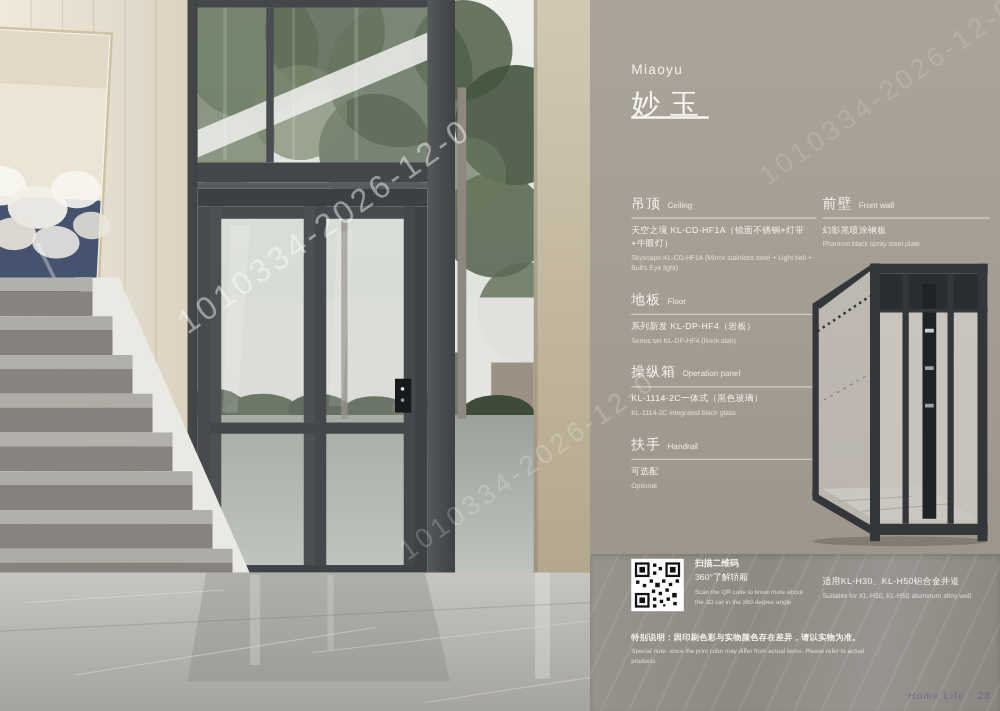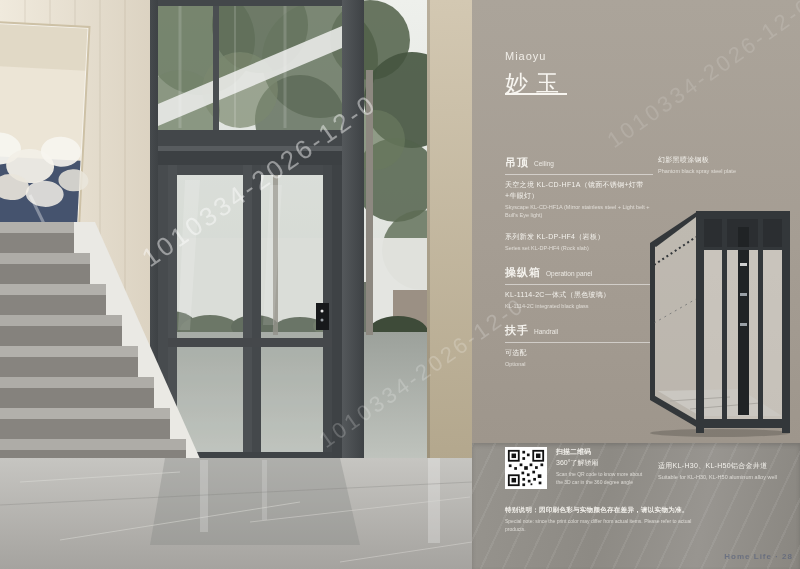--- a/index.html
+++ b/index.html
@@ -18,36 +18,36 @@
       background:repeating-linear-gradient(115deg,rgba(255,255,255,.07) 0 2px,transparent 2px 20px);}
   .brand-en{position:absolute;left:33px;top:50px;font-size:11px;letter-spacing:1px;color:#f0ede7;}
   .brand-cn{position:absolute;left:33px;top:68px;font-size:23px;letter-spacing:8px;color:#f7f5f0;text-decoration:underline;}
   .model{position:absolute;left:33px;top:118px;font-size:19px;font-weight:700;letter-spacing:.5px;color:#fbfaf7;}
   .col{position:absolute;top:155px;}
   .col-left{left:33px;width:148px;}
   .col-right{left:186px;width:134px;}
   .sec{margin-bottom:13px;}
   .sec-head{display:flex;align-items:baseline;gap:5px;
       border-bottom:1px solid rgba(255,255,255,.5);padding-bottom:4px;margin-bottom:5px;}
-  .t-cn{font-size:11px;font-weight:700;letter-spacing:1px;}
+  .t-cn{font-size:11px;font-weight:400;letter-spacing:1px;}
   .t-en{font-size:6.5px;opacity:.9;}
   .b-cn{font-size:7px;line-height:1.55;letter-spacing:.3px;}
   .b-en{font-size:5.5px;line-height:1.5;opacity:.75;margin-top:1px;}
   .cabin{position:absolute;left:168px;top:203px;width:160px;height:236px;}
   .suitable{position:absolute;left:186px;top:461px;width:138px;}
   .qr-row{position:absolute;left:33px;top:447px;display:flex;gap:9px;align-items:flex-start;}
   .qr-box{width:42px;height:42px;background:#fff;padding:2px;box-sizing:border-box;}
   .qr-cap .c1{font-size:7px;font-weight:700;line-height:1.5;}
   .qr-cap .c2{font-size:7px;line-height:1.5;}
   .qr-cap .c3{font-size:5px;opacity:.75;width:92px;line-height:1.5;margin-top:3px;}
   .note{position:absolute;left:33px;top:506px;width:230px;}
   .note .n1{font-size:6.5px;font-weight:700;letter-spacing:.3px;}
   .note .n2{font-size:5px;opacity:.75;margin-top:3px;width:190px;line-height:1.5;}
   .page-footer{position:absolute;right:7px;top:552px;font-size:8px;
-      color:rgba(75,88,120,.55);letter-spacing:1px;font-weight:bold;}
+      color:rgba(75,88,120,.55);letter-spacing:1px;}
   .wm{position:absolute;color:#fff;font-size:22px;letter-spacing:3px;white-space:nowrap;
       pointer-events:none;transform:rotate(-35deg);}
   .wm-mid{left:300px;top:360px;opacity:.20;}
   .wm-top{left:588px;top:60px;opacity:.13;}
 </style>
 </head>
 <body>
 
 <div class="page">
 
@@ -222,20 +222,24 @@
     <div class="col col-left">
       <div class="sec">
         <div class="sec-head">
             <span class="t-cn">吊顶</span>
             <span class="t-en">Ceiling</span>
           </div>
         <div class="b-cn">天空之境 KL-CD-HF1A（镜面不锈钢+灯带+牛眼灯）</div>
         <div class="b-en">Skyscape KL-CD-HF1A (Mirror stainless steel + Light belt + Bull's Eye light)</div>
       </div>
       <div class="sec">
+        <div class="sec-head">
+            <span class="t-cn">地板</span>
+            <span class="t-en">Floor</span>
+          </div>
         <div class="b-cn">系列新发 KL-DP-HF4（岩板）</div>
         <div class="b-en">Series set KL-DP-HF4 (Rock slab)</div>
       </div>
       <div class="sec">
         <div class="sec-head">
             <span class="t-cn">操纵箱</span>
             <span class="t-en">Operation panel</span>
           </div>
         <div class="b-cn">KL-1114-2C一体式（黑色玻璃）</div>
         <div class="b-en">KL-1114-2C integrated black glass</div>
@@ -245,20 +249,24 @@
             <span class="t-cn">扶手</span>
             <span class="t-en">Handrail</span>
           </div>
         <div class="b-cn">可选配</div>
         <div class="b-en">Optional</div>
       </div>
     </div>
 
     <div class="col col-right">
       <div class="sec">
+        <div class="sec-head">
+            <span class="t-cn">前壁</span>
+            <span class="t-en">Front wall</span>
+          </div>
         <div class="b-cn">幻影黑喷涂钢板</div>
         <div class="b-en">Phantom black spray steel plate</div>
       </div>
     </div>
 
     <svg class="cabin" viewBox="0 0 160 236">
       <ellipse cx="80" cy="230" rx="70" ry="4" fill="#000000" opacity=".18"></ellipse>
       <polygon points="12,42 58,10 58,224 12,192" fill="#dedbd4" opacity=".45"></polygon>
       <rect x="58" y="10" width="92" height="214" fill="#eeece5" opacity=".5"></rect>
       <rect x="62" y="16" width="84" height="30" fill="#2b2e31"></rect>

